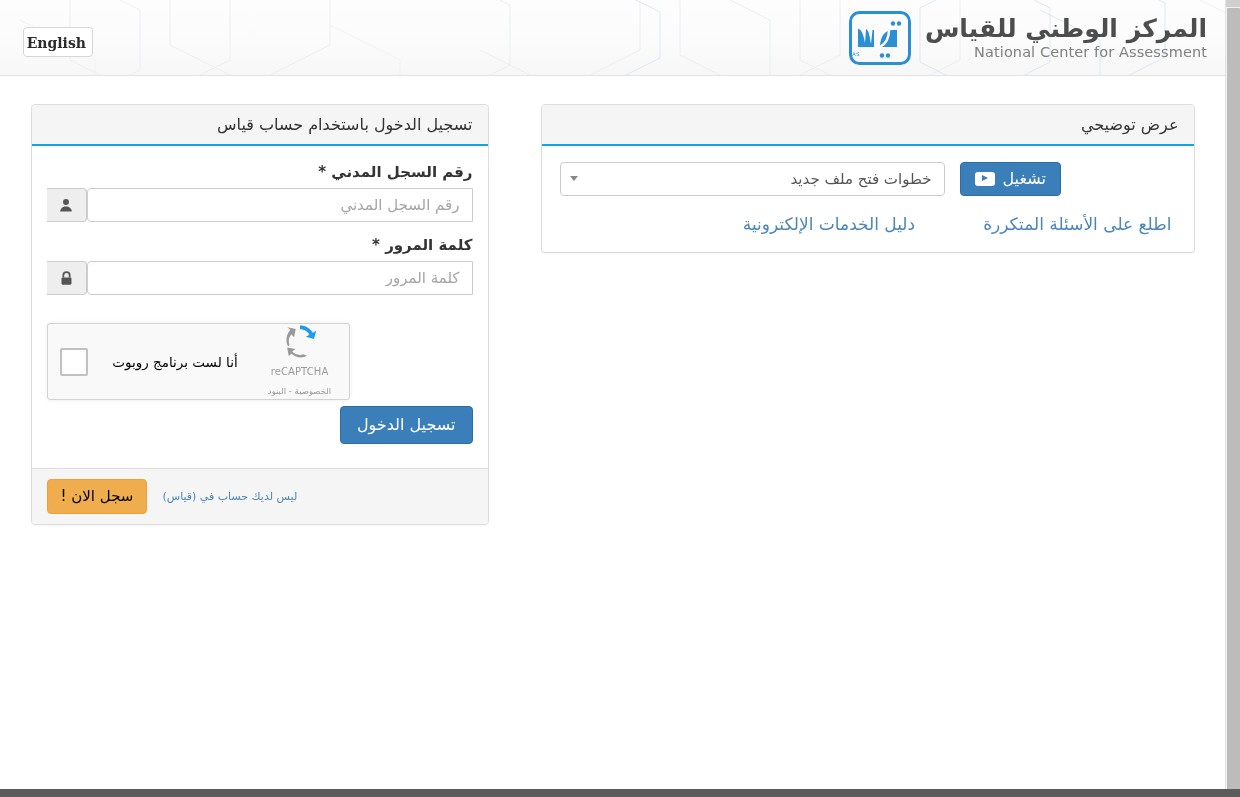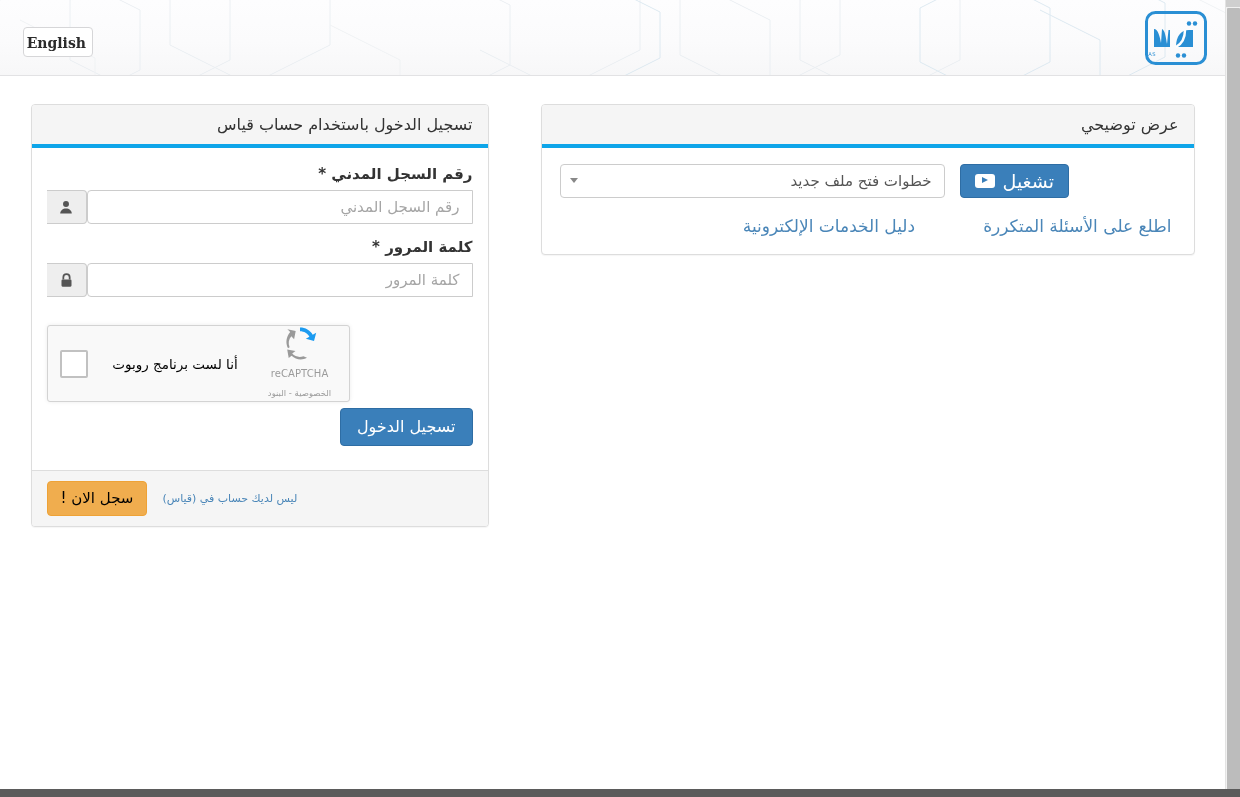--- a/index.html
+++ b/index.html
@@ -114,21 +114,21 @@
   }
 
   .panel {
     background: #ffffff;
     border: 1px solid #dddddd;
     border-radius: 4px;
     box-shadow: 0 1px 1px rgba(0,0,0,.045);
   }
   .panel-heading {
     background: #f5f5f5;
-    border-bottom: 4px solid #0ea5e9;
+    border-bottom: 2px solid #0ea5e9;
     border-radius: 3px 3px 0 0;
     padding: 10px 15px;
     font-size: 16px;
     color: #333333;
     text-align: right;
   }
   .panel-body { padding: 15px; }
   .panel-footer {
     background: #f5f5f5;
     border-top: 1px solid #dddddd;
@@ -342,21 +342,21 @@
     width: 0; height: 0;
     border-left: 4.5px solid transparent;
     border-right: 4.5px solid transparent;
     border-top: 5px solid #888888;
     pointer-events: none;
   }
   .btn-play {
     background: #3a7fba;
     border-color: #2e6da4;
     color: #fff;
-    font-size: 19px;
+    font-size: 16px;
     padding: 10px 14px;
     display: flex;
     flex-direction: row-reverse;
     align-items: center;
     gap: 8px;
     height: 34px;
   }
   .yt-icon {
     width: 20px; height: 14px;
     background: #ffffff;
@@ -447,20 +447,24 @@
         <g fill="none" stroke="#eef1f3" stroke-width="1">
           <path d="M20 20 L95 58 L95 110"></path>
           <path d="M330 25 L400 60 L400 110"></path>
           <path d="M1180 -10 L1240 20 L1240 70"></path>
         </g>
       </svg>
 
       <button class="lang-btn">English</button>
 
       <div class="brand">
+        <div class="brand-text">
+          <div class="brand-ar">المركز الوطني للقياس</div>
+          <div class="brand-en">National Center for Assessment</div>
+        </div>
 
         <svg class="logo-mark" viewBox="0 0 62 54" aria-hidden="true">
           <rect x="1.5" y="1.5" width="59" height="51" rx="9" ry="9" fill="none" stroke="#2a8fd4" stroke-width="3"></rect>
 
           <path d="M9 36 L9 18 C13 18 15 26 16 32 L17 18 C20 19 21 27 22 33 L23.5 19 L25 19 L25 36 Z" fill="#2a8fd4"></path>
 
           <path d="M31 36 C31 25 36 19 44 19 L48 19 L48 36 Z" fill="#2a8fd4"></path>
           <path d="M40 19 C40 27 36.5 33 31 36" fill="none" stroke="#ffffff" stroke-width="2.5"></path>
           <circle cx="44" cy="12.5" r="2.2" fill="#2a8fd4"></circle>
           <circle cx="50" cy="12.5" r="2.2" fill="#2a8fd4"></circle>

